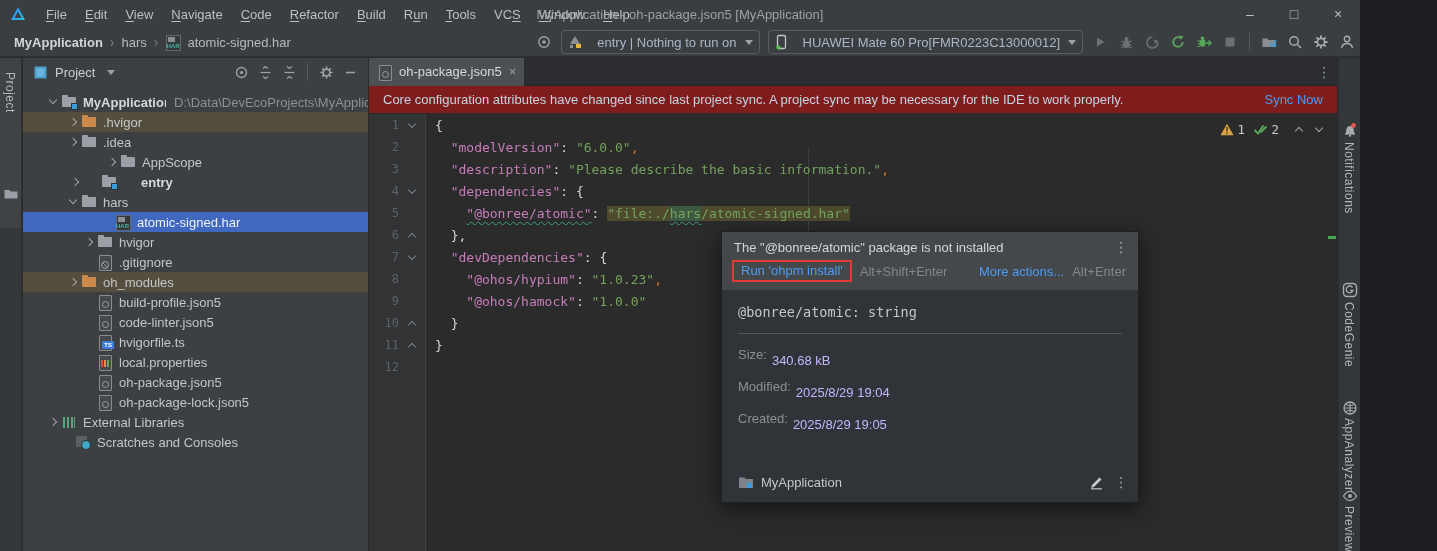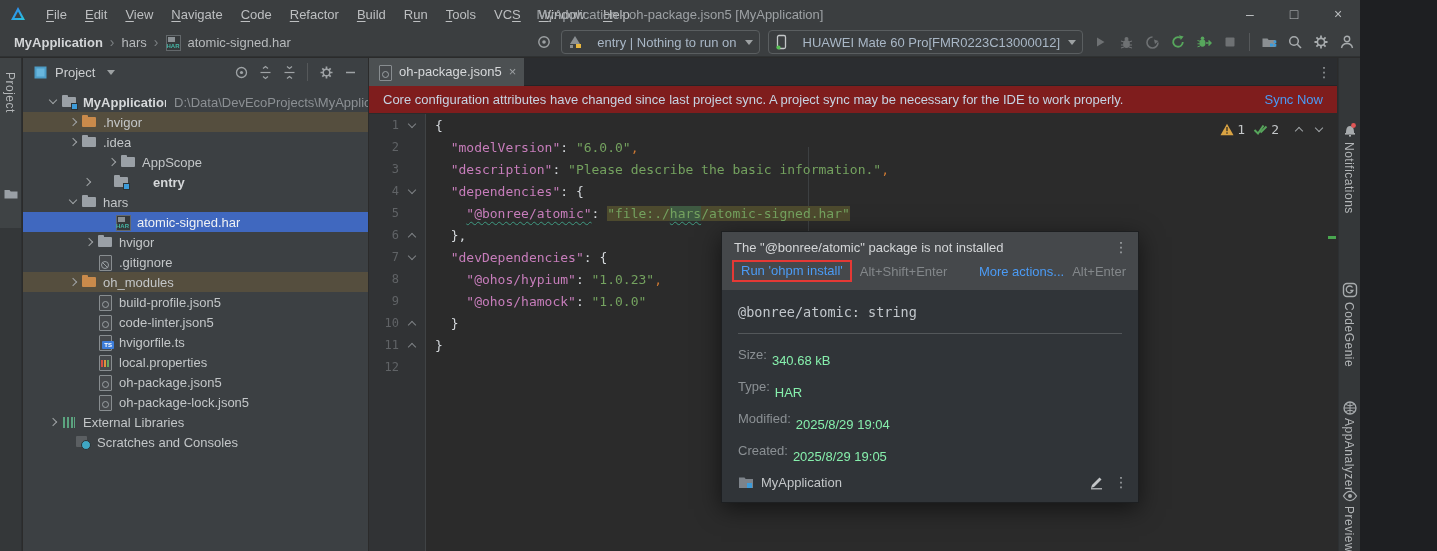--- a/index.html
+++ b/index.html
@@ -120,21 +120,21 @@
   .popup-title-row{display:flex;align-items:center;color:#d4d6d8;}
   .kebab{background:none;border:none;color:#a7abad;font-size:14px;margin-left:auto;}
   .popup-actions{display:flex;align-items:center;margin-top:5px;}
   .redbox{border:2px solid #e53935;padding:1px 7px 2px 7px;margin-left:-2px;}
   .linklike{background:none;border:none;color:#4b9bf5;font:13px "Liberation Sans",sans-serif;white-space:nowrap;}
   .shortcut{color:#83878a;margin:0 14px 0 8px;white-space:nowrap;}
   .popup-body{padding:14px 16px 0 16px;}
   .signature{font-family:"DejaVu Sans Mono",monospace;font-size:13.5px;color:#c2c7cc;}
   .pdivider{height:1px;background:#53575a;margin:13px 0 4px 0;}
   .prow{display:flex;align-items:center;height:32px;color:#8b9094;}
-  .prow .pval{color:#86efac;margin-left:5px;font-weight:500;margin-top:13px;}
+  .prow .pval{color:#c4b5fd;margin-left:5px;font-weight:500;margin-top:13px;}
   .popup-footer{position:absolute;left:0;right:0;bottom:0;height:40px;display:flex;align-items:center;padding:0 10px 0 16px;color:#c3c6c8;}
   .ficons{margin-left:auto;display:flex;align-items:center;}
   .pencil{background:none;border:none;margin-right:10px;}
 
   svg{display:block;}
 </style>
 </head>
 <body>
 
 <div class="window">
@@ -390,21 +390,21 @@
           <span class="ticon folder"><i></i></span>
           <span class="tlabel">.idea</span>
           <span class="textra"></span>
         </div>
         <div class="trow" style="padding-left: 42px; margin-left: 39px;">
           <button class="chev r"></button>
           <span class="ticon folder"><i></i></span>
           <span class="tlabel">AppScope</span>
           <span class="textra"></span>
         </div>
-        <div class="trow b" style="padding-left: 56px; gap: 18px;">
+        <div class="trow b" style="padding-left: 44px; gap: 18px;">
           <button class="chev r"></button>
           <span class="ticon module">
             <i></i>
           </span>
           <span class="tlabel">entry</span>
           <span class="textra"></span>
         </div>
         <div class="trow" style="padding-left: 42px;">
           <button class="chev v"></button>
           <span class="ticon folder"><i></i></span>
@@ -605,24 +605,20 @@
     <div class="popup-body">
       <div class="signature">@bonree/atomic: string</div>
       <div class="pdivider"></div>
       <div>
 
       <div class="prow">
             <span class="plabel">Size:</span>
             <span class="pval">340.68 kB</span>
           </div>
           <div class="prow">
-            <span class="plabel">Type:</span>
-            <span class="pval">HAR</span>
-          </div>
-          <div class="prow">
             <span class="plabel">Modified:</span>
             <span class="pval">2025/8/29 19:04</span>
           </div>
           <div class="prow">
             <span class="plabel">Created:</span>
             <span class="pval">2025/8/29 19:05</span>
           </div>
         </div>
     </div>
     <div class="popup-footer">

